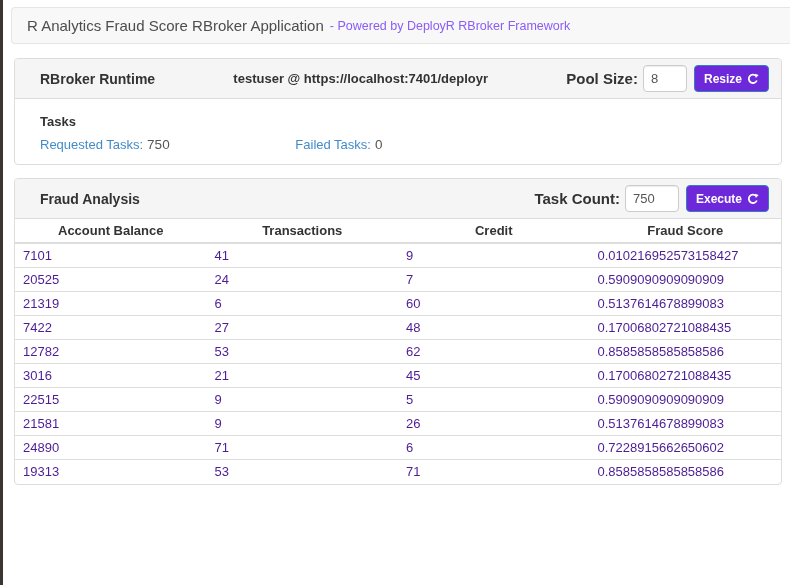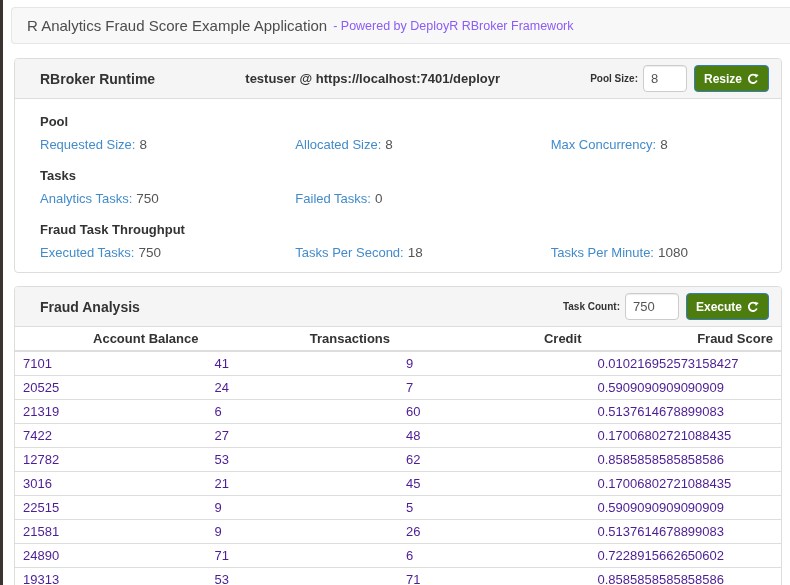--- a/index.html
+++ b/index.html
@@ -53,36 +53,36 @@
   .panel-title { font-size:14px; font-weight:bold; color:#333; white-space:nowrap; }
   .endpoint {
     flex:1;
     text-align:center;
     font-size:13px;
     font-weight:bold;
     color:#333;
     white-space:nowrap;
   }
   .heading-controls { display:flex; align-items:center; margin-left:auto; white-space:nowrap; }
-  .ctl-label { font-size:10px; font-weight:bold; color:#333; margin-right:5px; }
+  .ctl-label { font-size:15px; font-weight:bold; color:#333; margin-right:5px; }
   .ctl-input {
     height:27px;
     border:1px solid #ccc;
     border-radius:4px;
     box-shadow:inset 0 1px 1px rgba(0,0,0,.075);
     padding:0 7px;
     font-size:13px;
     color:#555;
     font-family:"Liberation Sans", sans-serif;
     margin-right:7px;
   }
   .ctl-input.pool { width:44px; }
   .ctl-input.task { width:54px; }
   .btn {
-    background:#4d7c0f;
+    background:#6d28d9;
     border:1px solid #357ebd;
     color:#fff;
     font-family:"Liberation Sans", sans-serif;
     font-size:12px;
     font-weight:bold;
     padding:0 9px;
     height:27px;
     border-radius:4px;
     display:inline-flex;
     align-items:center;
@@ -106,42 +106,42 @@
     grid-template-columns:1fr 1fr 1fr;
     margin-top:8px;
   }
   .stat { padding-left:25px; font-size:13px; white-space:nowrap; }
   .stat-label { color:#428bca; }
   .stat-value { color:#555; font-size:13.5px; margin-left:4px; }
 
   
   table { width:100%; border-collapse:collapse; font-size:13px; table-layout:fixed; }
   th {
-    text-align:right;
+    text-align:center;
     font-weight:bold;
     color:#333;
     padding:4px 8px;
     border-bottom:2px solid #ddd;
     width:25%;
   }
   td {
     padding:4px 8px;
     border-top:1px solid #ddd;
     color:#4c1d95;
     height:24px;
   }
   tbody tr:first-child td { border-top:none; }
 </style>
 </head>
 <body>
 
 <div class="page">
 
   <div class="navbar">
-    <span class="app-title">R Analytics Fraud Score Example Application</span>
+    <span class="app-title">R Analytics Fraud Score RBroker Application</span>
     <span class="app-subtitle">- Powered by DeployR RBroker Framework</span>
   </div>
 
   <div class="content">
 
     <section class="panel">
       <div class="panel-heading">
         <span class="panel-title">RBroker Runtime</span>
         <span class="endpoint">testuser @ https://localhost:7401/deployr</span>
         <div class="heading-controls">
@@ -150,67 +150,35 @@
           <button class="btn">
             <span>Resize</span>
             <svg width="12" height="12" viewBox="0 0 20 20">
               <path d="M16.4 12.5 A 7 7 0 1 1 15.2 5" fill="none" stroke="#fff" stroke-width="3"></path>
               <path d="M13.2 1.2 L19.5 3.2 L14.6 8.2 Z" fill="#fff"></path>
             </svg>
           </button>
         </div>
       </div>
       <div class="panel-body" id="runtime-sections">
-  <div class="stat-section">
-    <div class="section-heading">Pool</div>
-    <div class="stat-row">
-  <div class="stat">
-    <span class="stat-label">Requested Size:</span><span class="stat-value">8</span>
-  </div>
-
-  <div class="stat">
-    <span class="stat-label">Allocated Size:</span><span class="stat-value">8</span>
-  </div>
-
-  <div class="stat">
-    <span class="stat-label">Max Concurrency:</span><span class="stat-value">8</span>
-  </div>
-</div>
-  </div>
 
   <div class="stat-section">
     <div class="section-heading">Tasks</div>
     <div class="stat-row">
 
   <div class="stat">
-    <span class="stat-label">Analytics Tasks:</span><span class="stat-value">750</span>
+    <span class="stat-label">Requested Tasks:</span><span class="stat-value">750</span>
   </div>
 
   <div class="stat">
     <span class="stat-label">Failed Tasks:</span><span class="stat-value">0</span>
   </div>
 </div>
   </div>
 
-  <div class="stat-section">
-    <div class="section-heading">Fraud Task Throughput</div>
-    <div class="stat-row">
-  <div class="stat">
-    <span class="stat-label">Executed Tasks:</span><span class="stat-value">750</span>
-  </div>
-
-  <div class="stat">
-    <span class="stat-label">Tasks Per Second:</span><span class="stat-value">18</span>
-  </div>
-
-  <div class="stat">
-    <span class="stat-label">Tasks Per Minute:</span><span class="stat-value">1080</span>
-  </div>
-</div>
-  </div>
 </div>
     </section>
 
     <section class="panel">
       <div class="panel-heading">
         <span class="panel-title">Fraud Analysis</span>
         <div class="heading-controls">
           <label class="ctl-label">Task Count:</label>
           <input class="ctl-input task" type="text" value="750" style="">
           <button class="btn">

